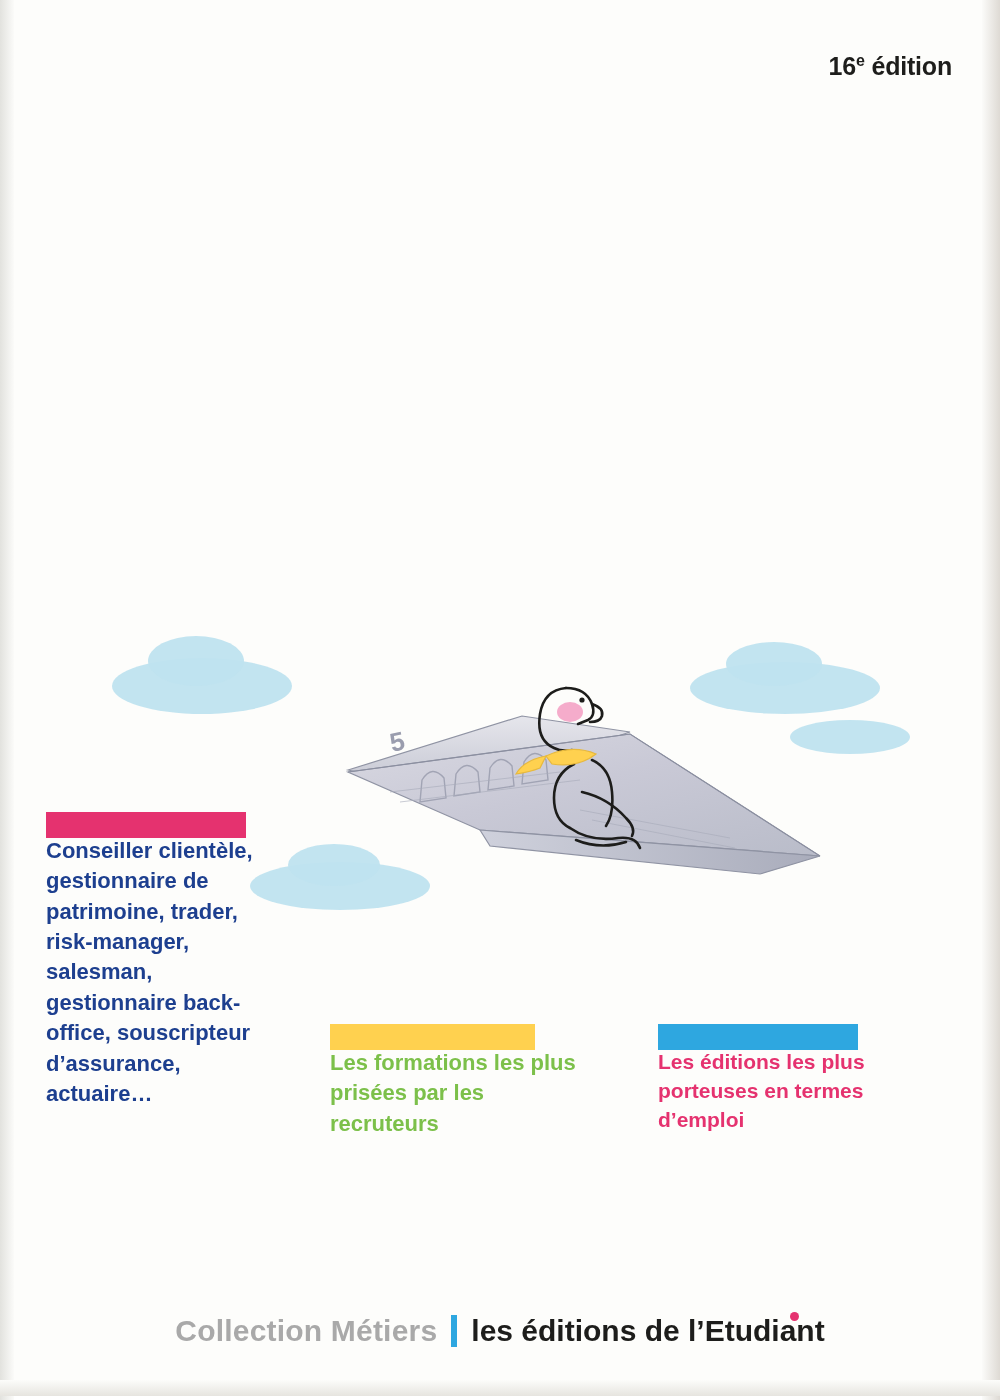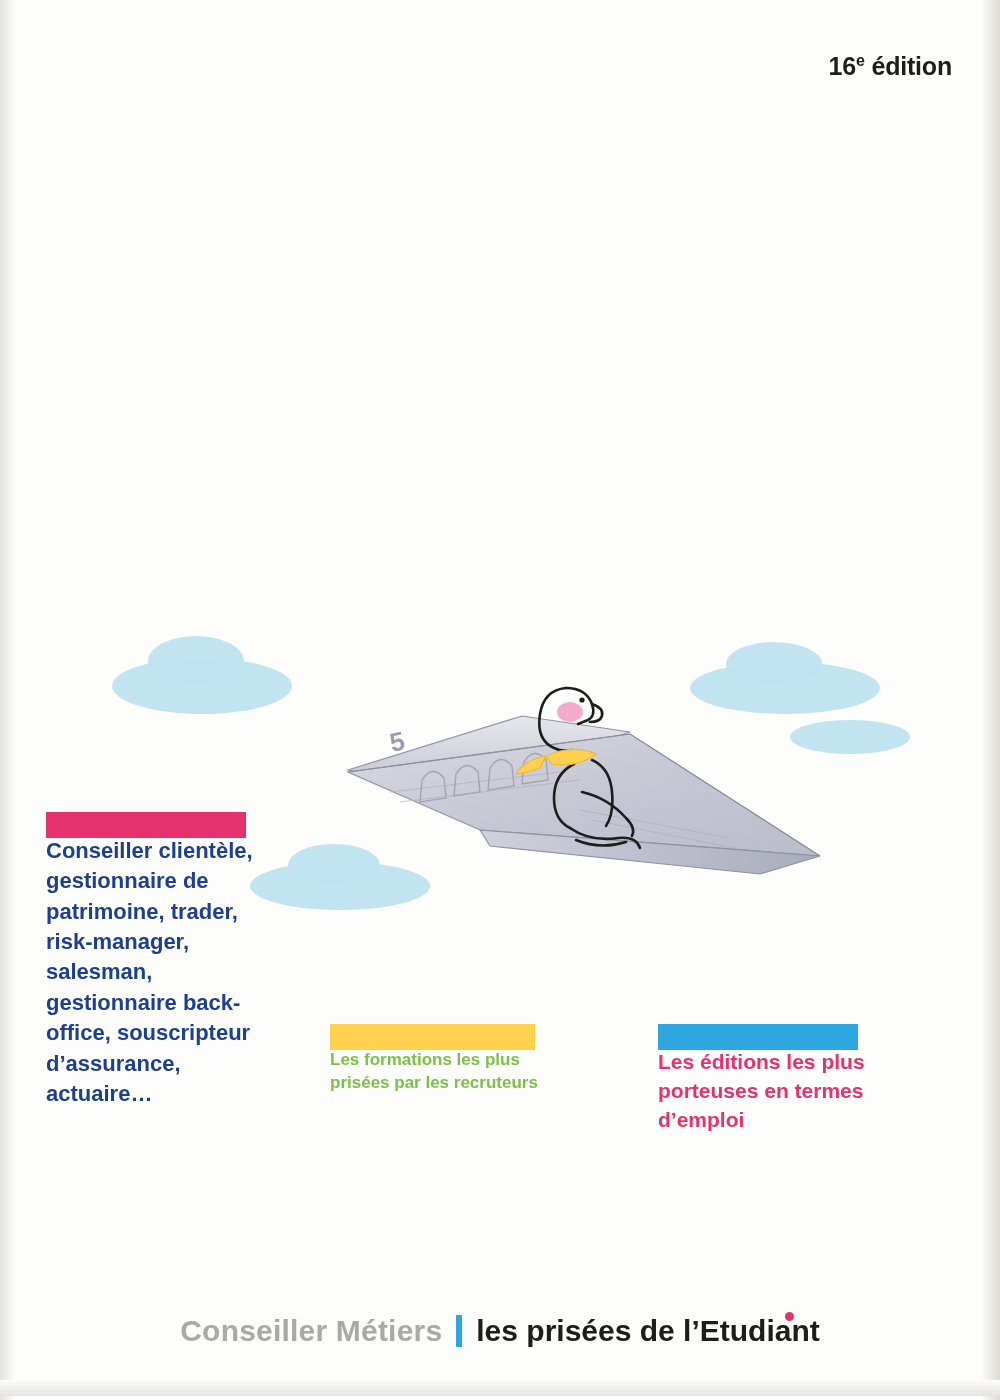--- a/index.html
+++ b/index.html
@@ -134,21 +134,21 @@
     margin-top: 24px;
     color: #1d3f8f;
     font-size: 22px;
   }
 
   .col2 { left: 330px; top: 1024px; width: 250px; }
   .col2 .ribbon { left: 0; top: 0; width: 205px; }
   .col2 .col-text {
     margin-top: 24px;
     color: #7cc04a;
-    font-size: 17px;
+    font-size: 22px;
   }
 
   .col3 { left: 658px; top: 1024px; width: 270px; }
   .col3 .ribbon { left: 0; top: 0; width: 200px; }
   .col3 .col-text {
     margin-top: 24px;
     color: #e5326f;
     font-size: 21px;
   }
 
@@ -298,19 +298,19 @@
     <div class="col-text">Les formations les plus prisées par les recruteurs</div>
   </div>
 
   <div class="col col3">
     <div class="ribbon ribbon-blue"></div>
     <div class="col-text">Les éditions les plus porteuses en termes d’emploi</div>
   </div>
 
   <div class="footer">
     <div class="footer-inner">
-      <span class="collection">Conseiller Métiers</span>
+      <span class="collection">Collection Métiers</span>
       <span class="sep-bar"></span>
-      <span class="publisher"><span>les prisées de </span><span class="etud"><span class="dot"></span><span>l’Etudiant</span></span></span>
+      <span class="publisher"><span>les éditions de </span><span class="etud"><span class="dot"></span><span>l’Etudiant</span></span></span>
     </div>
   </div>
 
 </div>
 
 </body></html>

